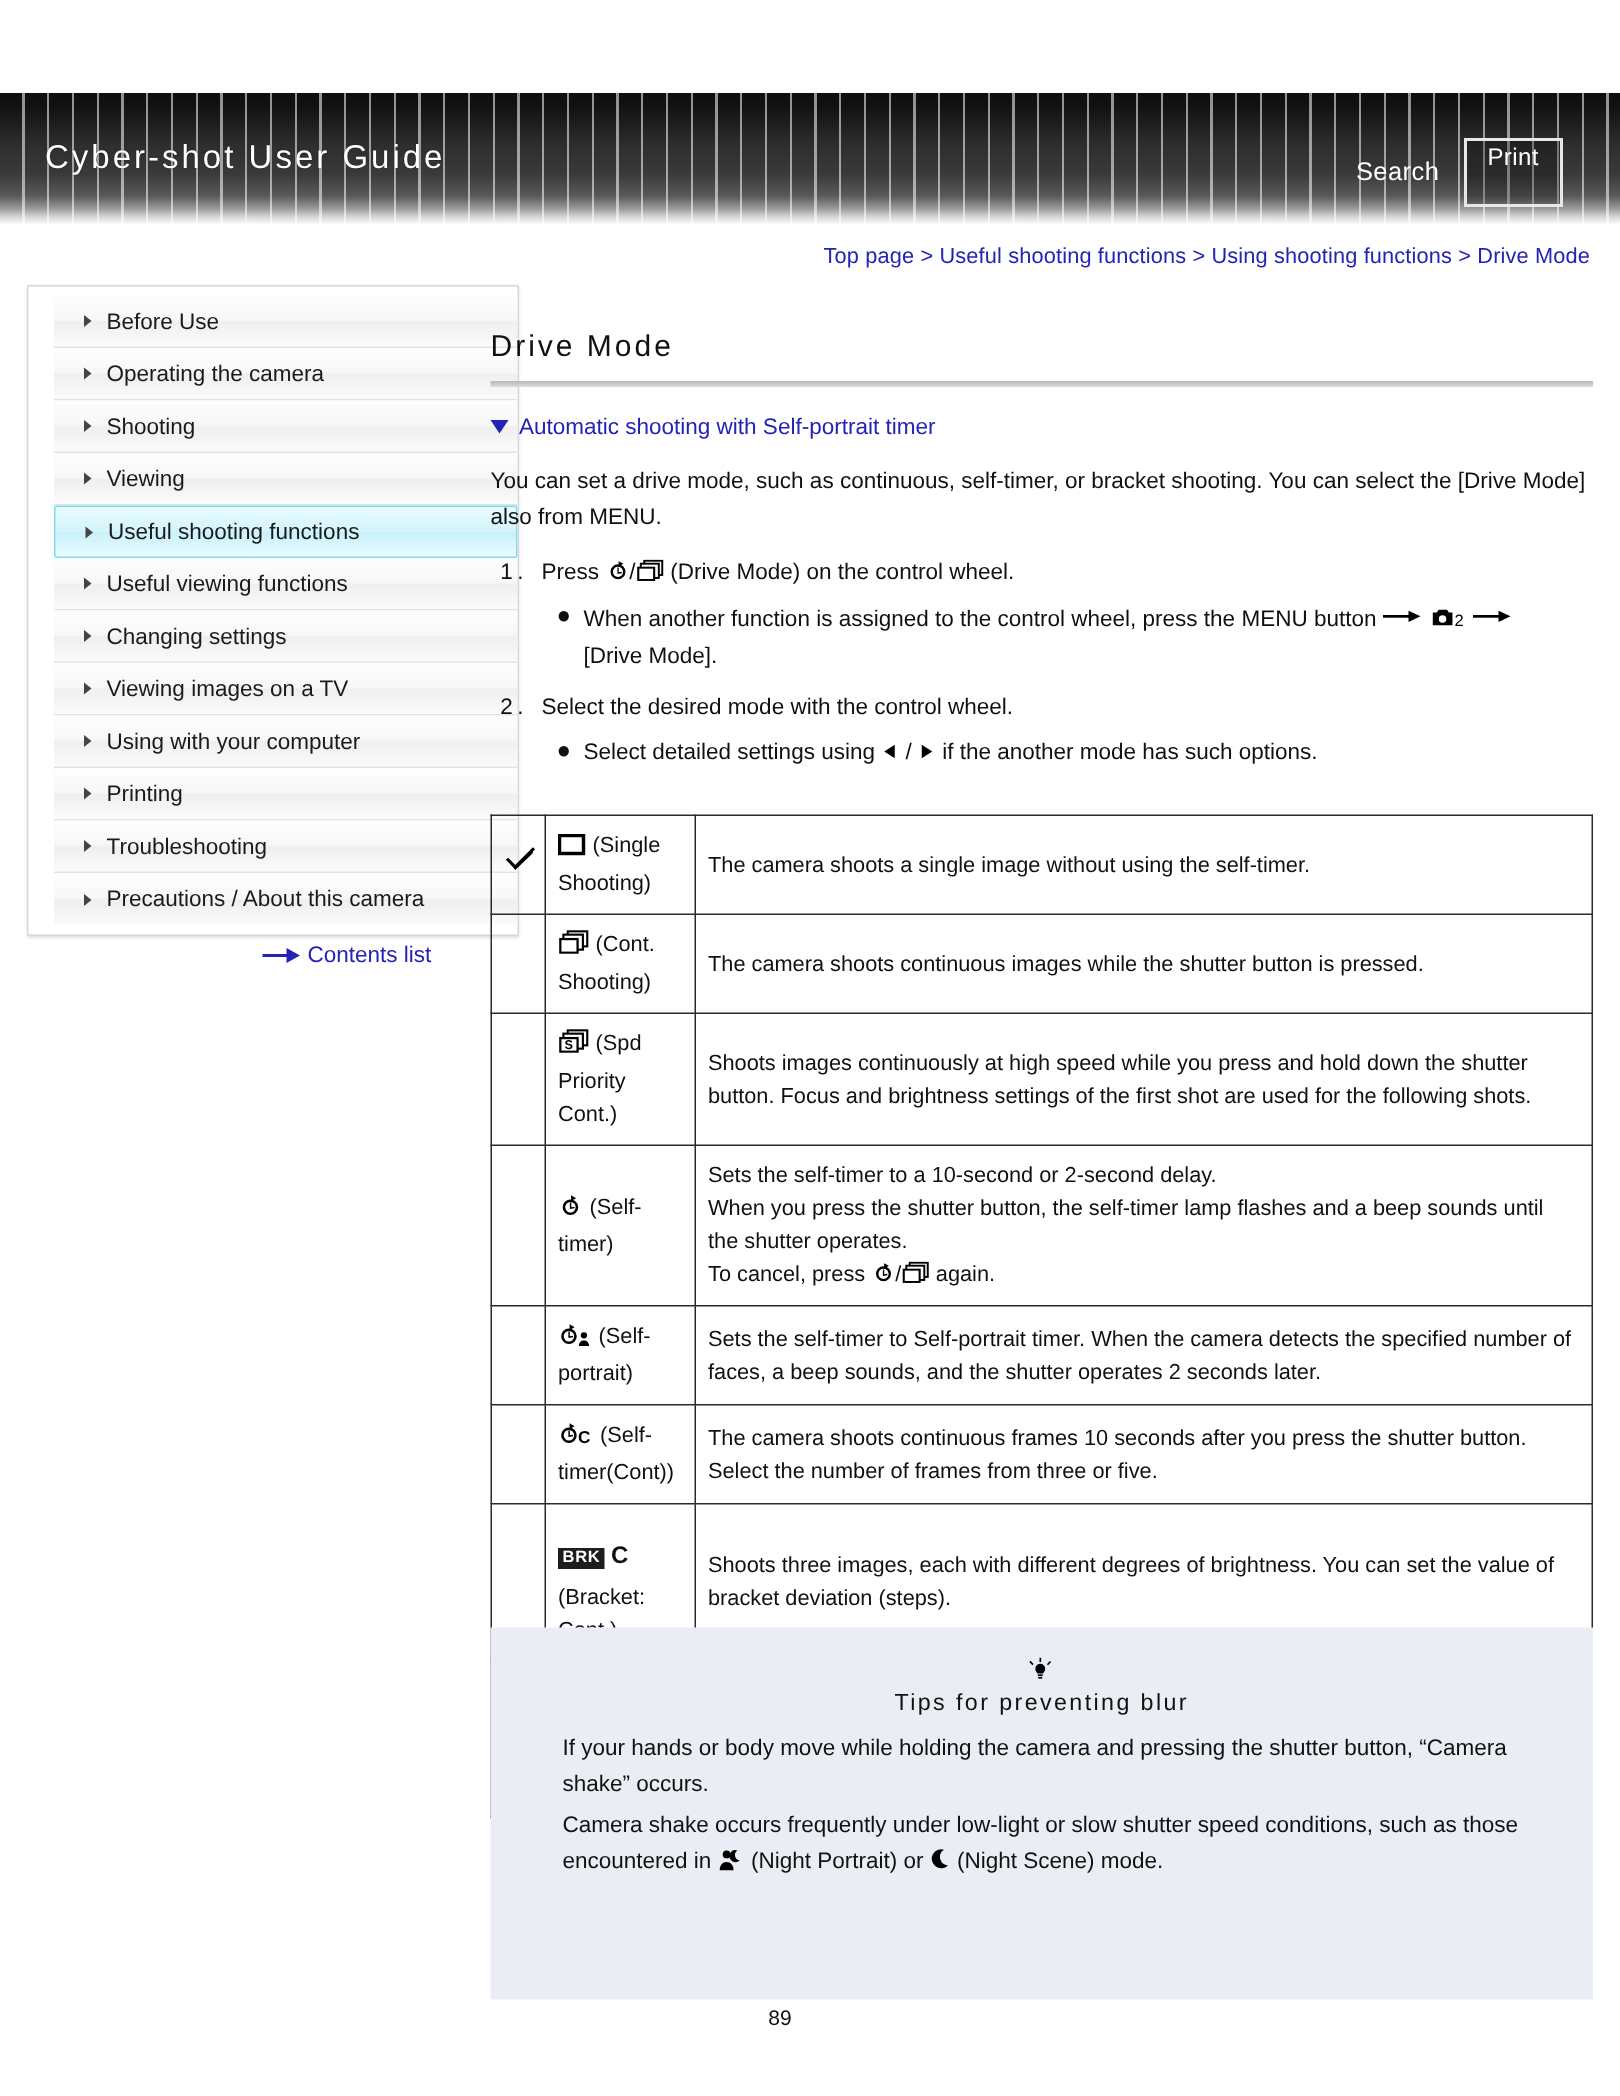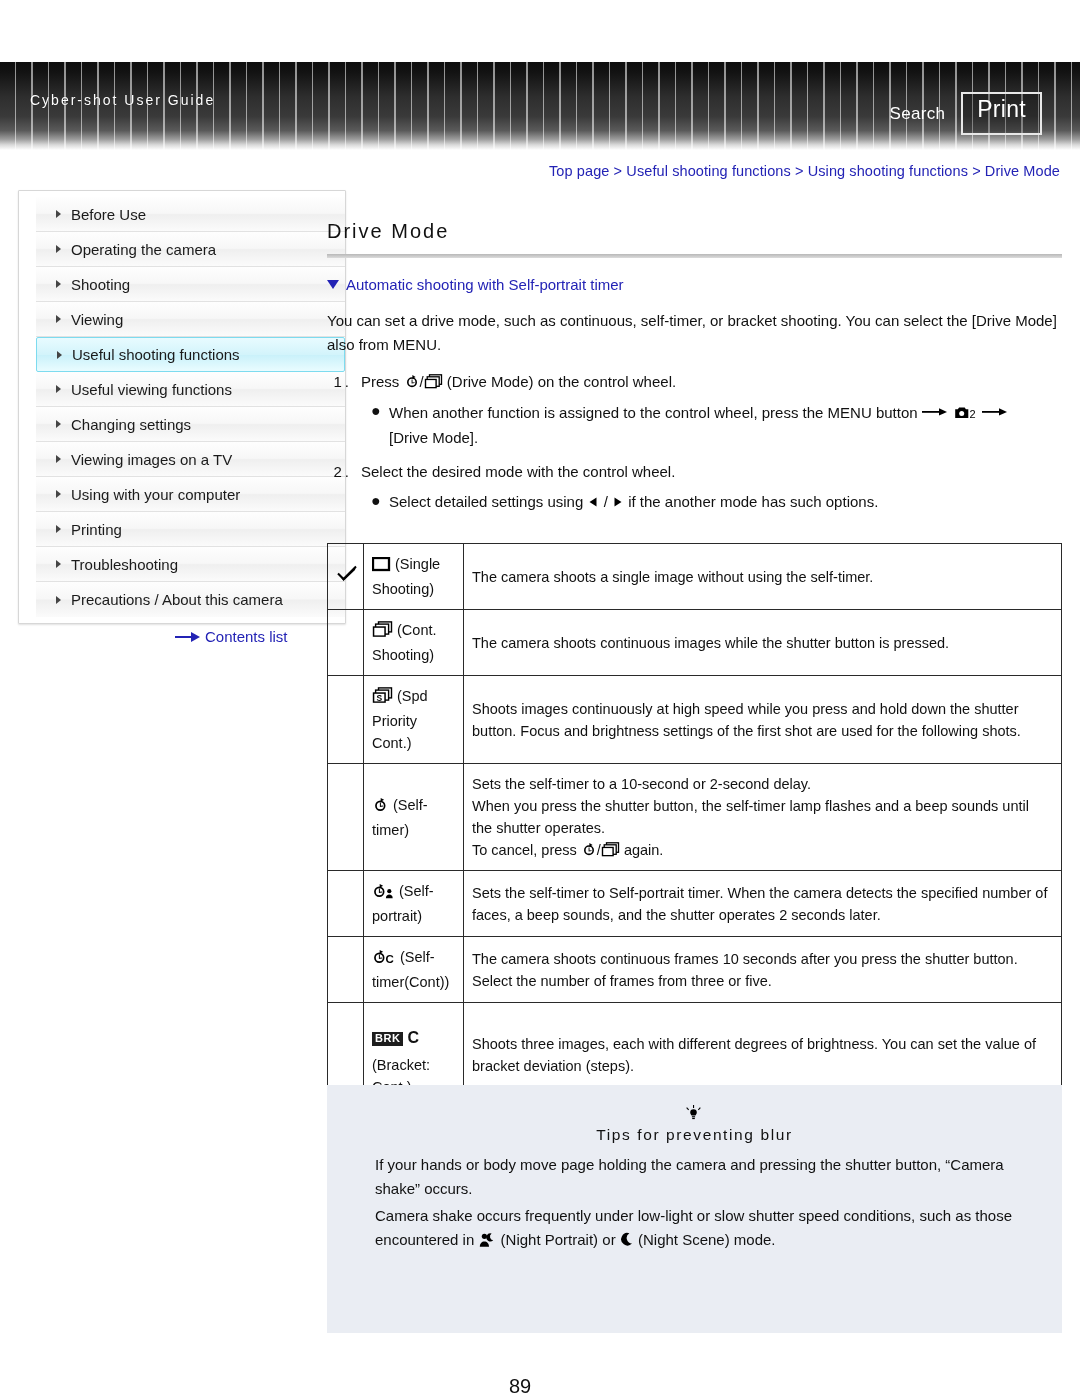--- a/index.html
+++ b/index.html
@@ -25,38 +25,38 @@
         rgba(255,255,255,0.55) 15px,
         rgba(255,255,255,0.55) 16.5px),
       linear-gradient(to bottom,
         #0d0d0d 0%, #131313 12%, #2e2e2e 40%,
         #3a3a3a 62%, #5a5a5a 78%, #9e9e9e 88%,
         #d8d8d8 94%, #ffffff 100%);
   }
   .header-title {
     position: absolute; left: 30px; top: 30px;
     color: #ffffff;
-    font-size: 14px;
+    font-size: 22px;
     letter-spacing: 2.0px;
     font-weight: 400;
     white-space: nowrap;
     text-shadow: 0 0 1px rgba(0,0,0,.6);
   }
   .header-actions {
     position: absolute; right: 38px; top: 30px;
     display: flex; align-items: center; gap: 16px;
   }
   .hdr-search {
     color: #ffffff; font-size: 17px; letter-spacing: .3px;
     cursor: pointer;
   }
   .hdr-print {
-    color: #ffffff; font-size: 23px; letter-spacing: .3px;
+    color: #ffffff; font-size: 16px; letter-spacing: .3px;
     border: 2px solid #e8e8e8;
-    padding: 4px 14px 12px 14px;
+    padding: 4px 14px 22px 14px;
     line-height: 1;
     cursor: pointer;
     background: rgba(0,0,0,0.25);
   }
 
   
   .breadcrumb {
     position: absolute; right: 20px; top: 163px;
     font-size: 14.5px;
     color: #2323b5;
@@ -231,22 +231,22 @@
     font-size: 15.5px; letter-spacing: 1.6px; color: #111;
     display: flex; align-items: center; margin-bottom: 9px; flex-direction: column;
   }
   .tips-body {
     font-size: 15px; line-height: 1.62; color: #111;
     margin-left: 22px;
   }
   .tips-body p { margin: 0 0 2px 0; }
 
   .page-num {
-    position: absolute; left: 0; top: 1375px; width: 1080px;
-    text-align: center; font-size: 20px; color: #111;
+    position: absolute; left: 0; top: 1337px; width: 1080px;
+    text-align: center; font-size: 14px; color: #111;
   }
   .page-num span { margin-left: -40px; }
 </style>
 </head>
 <body>
 
 <div class="header">
   <div class="header-title">Cyber-shot User Guide</div>
   <div class="header-actions">
     <span class="hdr-search">Search</span>
@@ -563,21 +563,21 @@
         <rect x="5.9" y="11.2" width="3.2" height="1.2" fill="#000"></rect>
         <rect x="6.2" y="13" width="2.6" height="1.1" fill="#000"></rect>
         <rect x="7" y="0" width="1.1" height="3" fill="#000"></rect>
         <rect x="1.1" y="2.2" width="1.1" height="3" fill="#000" transform="rotate(-42 1.6 3.7)"></rect>
         <rect x="12.8" y="2.2" width="1.1" height="3" fill="#000" transform="rotate(42 13.3 3.7)"></rect>
       </svg>
     </span>
     <span>Tips for preventing blur</span>
   </div>
   <div class="tips-body">
-    <p>If your hands or body move page holding the camera and pressing the shutter button, “Camera shake” occurs.</p>
+    <p>If your hands or body move while holding the camera and pressing the shutter button, “Camera shake” occurs.</p>
     <p>
       <span>Camera shake occurs frequently under low-light or slow shutter speed conditions, such as those encountered in</span>
       <span class="ic">
         <svg width="18" height="16" viewBox="0 0 18 16">
           <circle cx="6.4" cy="4.3" r="2.6" fill="#000"></circle>
           <path d="M1.8 14.8c0-3.4 2-5.4 4.6-5.4s4.6 2 4.6 5.4z" fill="#000"></path>
           <path d="M13.6 1.6a3.6 3.6 0 0 0 1.6 6.6 4 4 0 1 1-1.6-6.6z" fill="#000"></path>
         </svg>
       </span>
       <span>(Night Portrait) or</span>

